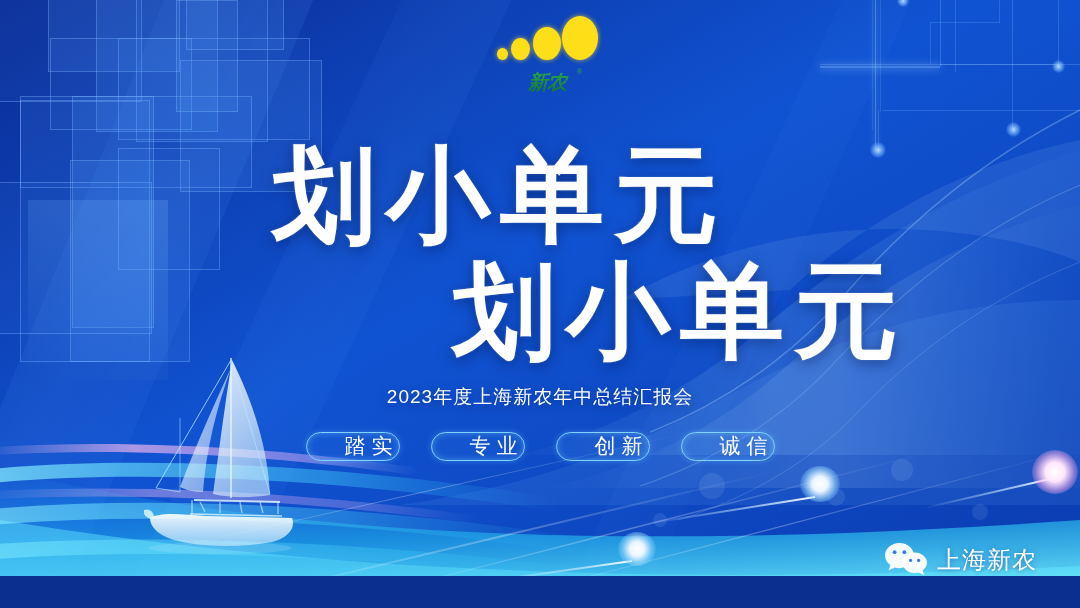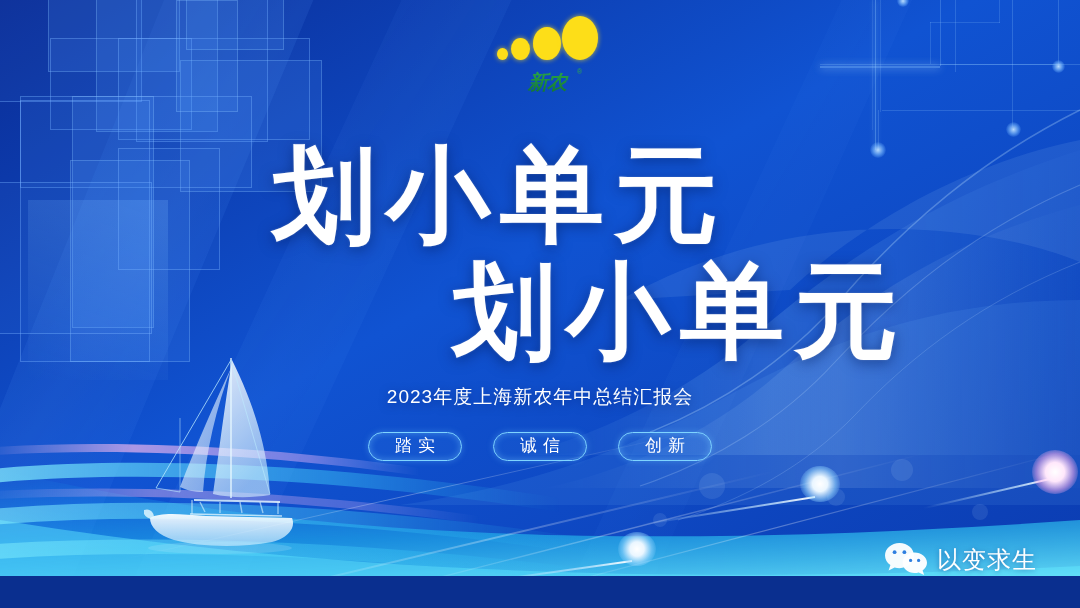--- a/index.html
+++ b/index.html
@@ -87,24 +87,24 @@
   #tags{
     position:absolute;left:0;top:432px;width:1080px;
     display:flex;justify-content:center;align-items:center;gap:31px;
   }
   .tag{
     box-sizing:border-box;
     min-width:94px;height:29px;
     border:1.6px solid #7fd4ff;
     border-radius:15px;
     color:#ffffff;
-    font-size:17px;line-height:25px;
+    font-size:21px;line-height:25px;
     letter-spacing:6px;
     text-indent:6px;
-    text-align:center;
+    text-align:right;
     background:rgba(60,140,240,.12);
     box-shadow:0 0 7px rgba(125,205,255,.45) inset, 0 0 6px rgba(110,195,255,.35);
     cursor:pointer;
   }
 
   
   #boat{position:absolute;left:120px;top:352px;width:230px;height:220px;pointer-events:none;}
   .comet{position:absolute;pointer-events:none;}
   .comet .head{
     position:absolute;border-radius:50%;
@@ -353,35 +353,36 @@
 
   <div id="headline">
     <div class="hl" id="hl1">划小单元</div>
     <div class="hl" id="hl2">划小单元</div>
   </div>
 
   <div id="subtitle">2023年度上海新农年中总结汇报会</div>
 
   <div id="tags">
     <div class="tag">踏实</div>
+    <div class="tag">专业</div>
+    <div class="tag">创新</div>
     <div class="tag">诚信</div>
-    <div class="tag">创新</div>
   </div>
 
   <div id="wechat">
     <svg width="44" height="38" viewBox="0 0 44 38">
 
       <path d="M15.5,2 C 7.4,2 1,7.6 1,14.4 C 1,18.3 3.1,21.8 6.4,24.1
                L 4.6,29.6 L 10.6,26.6 C 12.2,27 13.8,27.2 15.5,27.2
                C 23.6,27.2 30,21.6 30,14.6 C 30,7.6 23.6,2 15.5,2 Z" fill="#ffffff" fill-opacity=".95"></path>
       <circle cx="10.6" cy="11.2" r="1.9" fill="#2f7fe0"></circle>
       <circle cx="20.4" cy="11.2" r="1.9" fill="#2f7fe0"></circle>
 
       <path d="M30.5,11.6 C 23.8,11.6 18.6,16.2 18.6,21.8 C 18.6,27.4 23.8,32 30.5,32
                C 32,32 33.4,31.8 34.7,31.4 L 40.2,34 L 38.6,29.4
                C 41.3,27.5 43,24.9 43,21.8 C 43,16.2 37.2,11.6 30.5,11.6 Z" fill="#ffffff" fill-opacity=".97"></path>
       <circle cx="26.6" cy="19.4" r="1.6" fill="#2f7fe0"></circle>
       <circle cx="34.6" cy="19.4" r="1.6" fill="#2f7fe0"></circle>
     </svg>
-    <div id="wxlabel">以变求生</div>
+    <div id="wxlabel">上海新农</div>
   </div>
 
 </div>
 
 </body></html>

